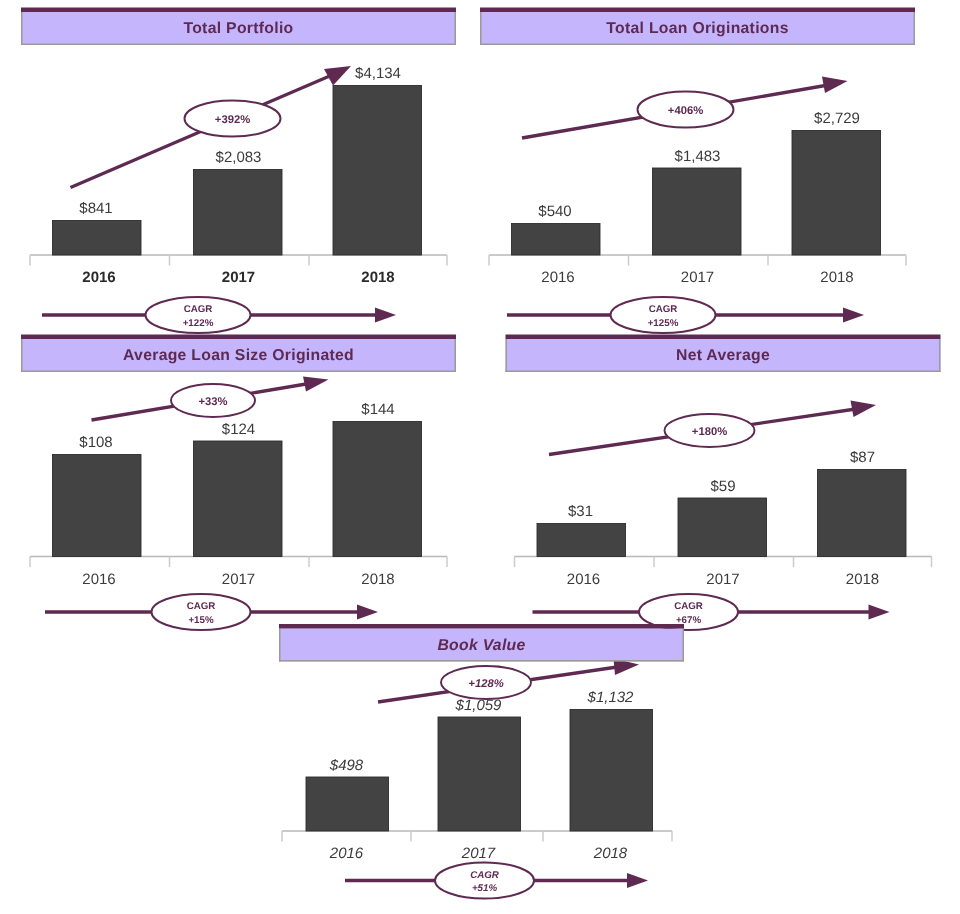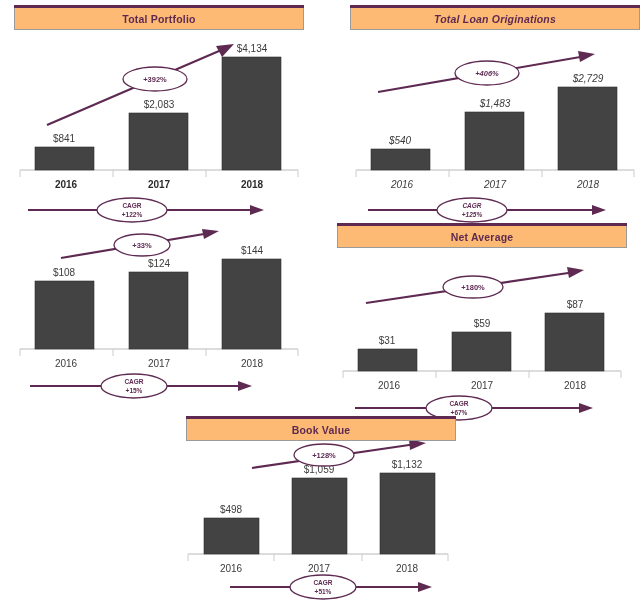--- a/index.html
+++ b/index.html
@@ -2,21 +2,21 @@
 <html><head>
 <meta charset="utf-8">
 <style>
   html,body{margin:0;padding:0;background:#ffffff;}
   body{width:640px;height:609px;font-family:"Liberation Sans",sans-serif;overflow:hidden;}
   .sheet{position:relative;width:640px;height:609px;}
 
   .panel{position:absolute;}
 
   .banner{position:relative;box-sizing:border-box;height:22px;
-          background:#fdba74;border:1px solid #9a9a9a;border-top:none;
+          background:#c4b5fd;border:1px solid #9a9a9a;border-top:none;
           display:flex;align-items:center;justify-content:center;}
   .banner::before{content:"";position:absolute;left:-1px;right:-1px;top:-3px;height:3px;background:#5e2a52;}
   .banner-title{font-size:10.5px;font-weight:bold;color:#5e2a52;letter-spacing:.2px;white-space:nowrap;}
 
   .plot{position:relative;width:100%;}
   .plot svg{display:block;width:100%;height:100%;}
   .ylabel{font-size:10px;fill:#3b3b3b;font-family:"Liberation Sans",sans-serif;}
   .ylabel-bold{font-size:10px;font-weight:bold;fill:#2b2b2b;font-family:"Liberation Sans",sans-serif;}
   .ovtext{font-size:7.5px;font-weight:bold;fill:#5e2a52;font-family:"Liberation Sans",sans-serif;}
   .cagrtext{font-size:6.5px;font-weight:bold;fill:#5e2a52;font-family:"Liberation Sans",sans-serif;}
@@ -69,21 +69,21 @@
       <svg viewBox="0 0 290 32" preserveAspectRatio="none">
         <line class="arrowline" x1="14" y1="16" x2="240" y2="16"></line>
         <polygon points="250,16 236,11 236,21" fill="#5e2a52"></polygon>
         <ellipse class="oval" cx="118" cy="16" rx="35" ry="12"></ellipse>
         <text class="cagrtext" x="118" y="14" text-anchor="middle">CAGR</text>
         <text class="cagrtext" x="118" y="23" text-anchor="middle">+122%</text>
       </svg>
     </div>
   </div>
 
-  <div class="panel" style="left:350px;top:8px;width:290px;font-style:italic;">
+  <div class="panel" style="left:320px;top:8px;width:290px;">
     <div class="banner">
       <span class="banner-title">Total Loan Originations</span>
     </div>
     <div class="plot" style="height:170px;">
       <svg viewBox="0 0 290 170" preserveAspectRatio="none">
         <line class="axis" x1="6" y1="140" x2="284" y2="140"></line>
         <line class="tick" x1="99" y1="140" x2="99" y2="147"></line>
         <line class="tick" x1="192" y1="140" x2="192" y2="147"></line>
         <line class="tick" x1="6" y1="140" x2="6" y2="147"></line>
         <line class="tick" x1="284" y1="140" x2="284" y2="147"></line>
@@ -115,20 +115,23 @@
         <line class="arrowline" x1="18" y1="16" x2="246" y2="16"></line>
         <polygon points="256,16 242,11 242,21" fill="#5e2a52"></polygon>
         <ellipse class="oval" cx="122" cy="16" rx="35" ry="12"></ellipse>
         <text class="cagrtext" x="122" y="14" text-anchor="middle">CAGR</text>
         <text class="cagrtext" x="122" y="23" text-anchor="middle">+125%</text>
       </svg>
     </div>
   </div>
 
   <div class="panel" style="left:14px;top:226px;width:290px;">
+    <div class="banner">
+      <span class="banner-title">Average Loan Size Originated</span>
+    </div>
     <div class="plot" style="height:150px;">
       <svg viewBox="0 0 290 150" preserveAspectRatio="none">
         <line class="axis" x1="6" y1="123" x2="284" y2="123"></line>
         <line class="tick" x1="99" y1="123" x2="99" y2="130"></line>
         <line class="tick" x1="192" y1="123" x2="192" y2="130"></line>
         <line class="tick" x1="6" y1="123" x2="6" y2="130"></line>
         <line class="tick" x1="284" y1="123" x2="284" y2="130"></line>
 
         <rect class="bar" x="21" y="55" width="59" height="68"></rect>
         <rect class="bar" x="115" y="46" width="59" height="77"></rect>
@@ -201,21 +204,21 @@
       <svg viewBox="0 0 290 32" preserveAspectRatio="none">
         <line class="arrowline" x1="18" y1="16" x2="246" y2="16"></line>
         <polygon points="256,16 242,11 242,21" fill="#5e2a52"></polygon>
         <ellipse class="oval" cx="122" cy="16" rx="33" ry="12"></ellipse>
         <text class="cagrtext" x="122" y="14" text-anchor="middle">CAGR</text>
         <text class="cagrtext" x="122" y="23" text-anchor="middle">+67%</text>
       </svg>
     </div>
   </div>
 
-  <div class="panel" style="left:186px;top:419px;width:270px;">
+  <div class="panel" style="left:186px;top:419px;width:270px;font-style:italic;">
     <div class="banner">
       <span class="banner-title">Book Value</span>
     </div>
     <div class="plot" style="height:136px;">
       <svg viewBox="0 0 270 136" preserveAspectRatio="none">
         <line class="axis" x1="2" y1="113" x2="262" y2="113"></line>
         <line class="tick" x1="88" y1="113" x2="88" y2="120"></line>
         <line class="tick" x1="176" y1="113" x2="176" y2="120"></line>
         <line class="tick" x1="2" y1="113" x2="2" y2="120"></line>
         <line class="tick" x1="262" y1="113" x2="262" y2="120"></line>

